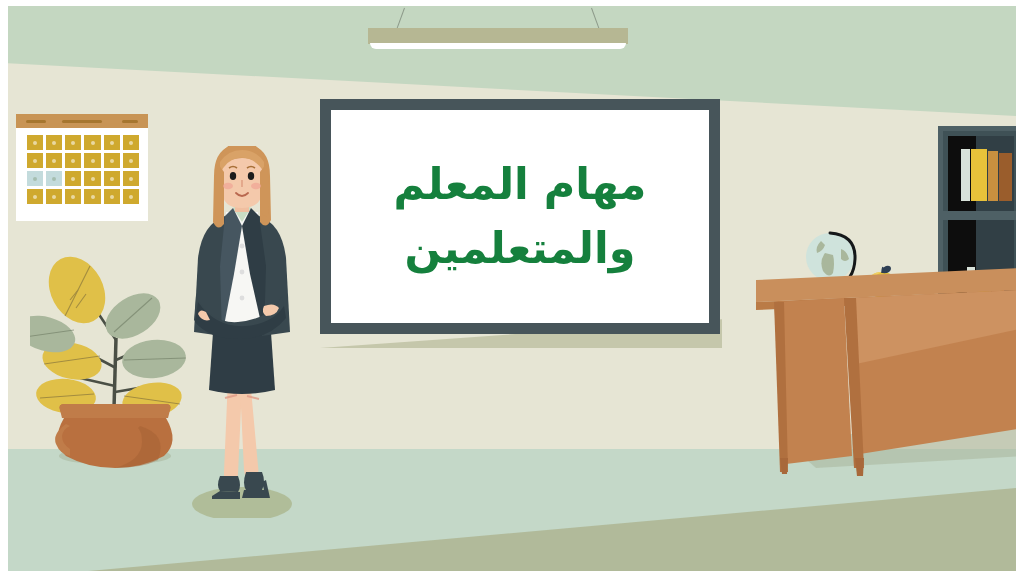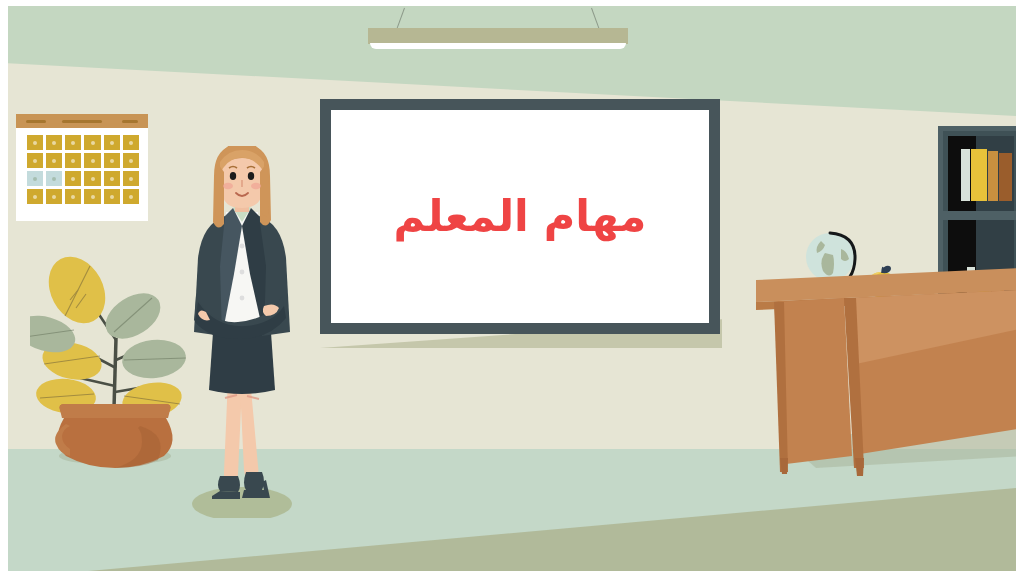--- a/index.html
+++ b/index.html
@@ -118,21 +118,21 @@
   }
   .board-inner {
     width: 100%; height: 100%;
     background: #ffffff;
     display: flex; flex-direction: column;
     align-items: center; justify-content: center;
     gap: 18px;
   }
   .board-line {
     direction: rtl;
-    color: #ef4444;
+    color: #15803d;
     font-size: 43px;
     font-weight: bold;
     letter-spacing: 0px;
     line-height: 1.05;
     font-family: "DejaVu Sans", sans-serif;
     white-space: nowrap;
   }
 
   
   .teacher { left: 168px; top: 140px; width: 132px; height: 372px; }
@@ -307,20 +307,21 @@
         <path d="M30 182 Q28 176 34 176 L136 176 Q142 176 140 182 L138 190 L32 190 Z" fill="#c07c49"></path>
         <path d="M36 196 Q22 206 26 216 Q30 226 40 228 L40 221 Q32 216 32 208 Q33 201 40 198 Z" fill="#c07c49"></path>
         <path d="M110 198 Q138 206 128 232 Q112 240 85 240 Q112 232 112 214 Q112 204 108 200 Z" fill="#a15f33" opacity=".45"></path>
       </svg>
     </div>
 
     <div class="layer board-shadow"></div>
     <div class="layer board">
       <div class="board-inner">
         <div class="board-line">مهام المعلم</div>
+        <div class="board-line">والمتعلمين</div>
       </div>
     </div>
 
     <div class="layer teacher">
       <svg width="132" height="372" viewBox="0 0 132 372">
 
         <ellipse cx="66" cy="358" rx="50" ry="17" fill="#aab489" opacity=".75"></ellipse>
 
         <path d="M52 232 L48 326 Q47 336 54 337 Q61 338 62 328 L66 240 Z" fill="#f4c9ab"></path>
         <path d="M74 232 L82 320 Q84 332 76 334 Q69 335 68 324 L64 240 Z" fill="#f4c9ab"></path>

